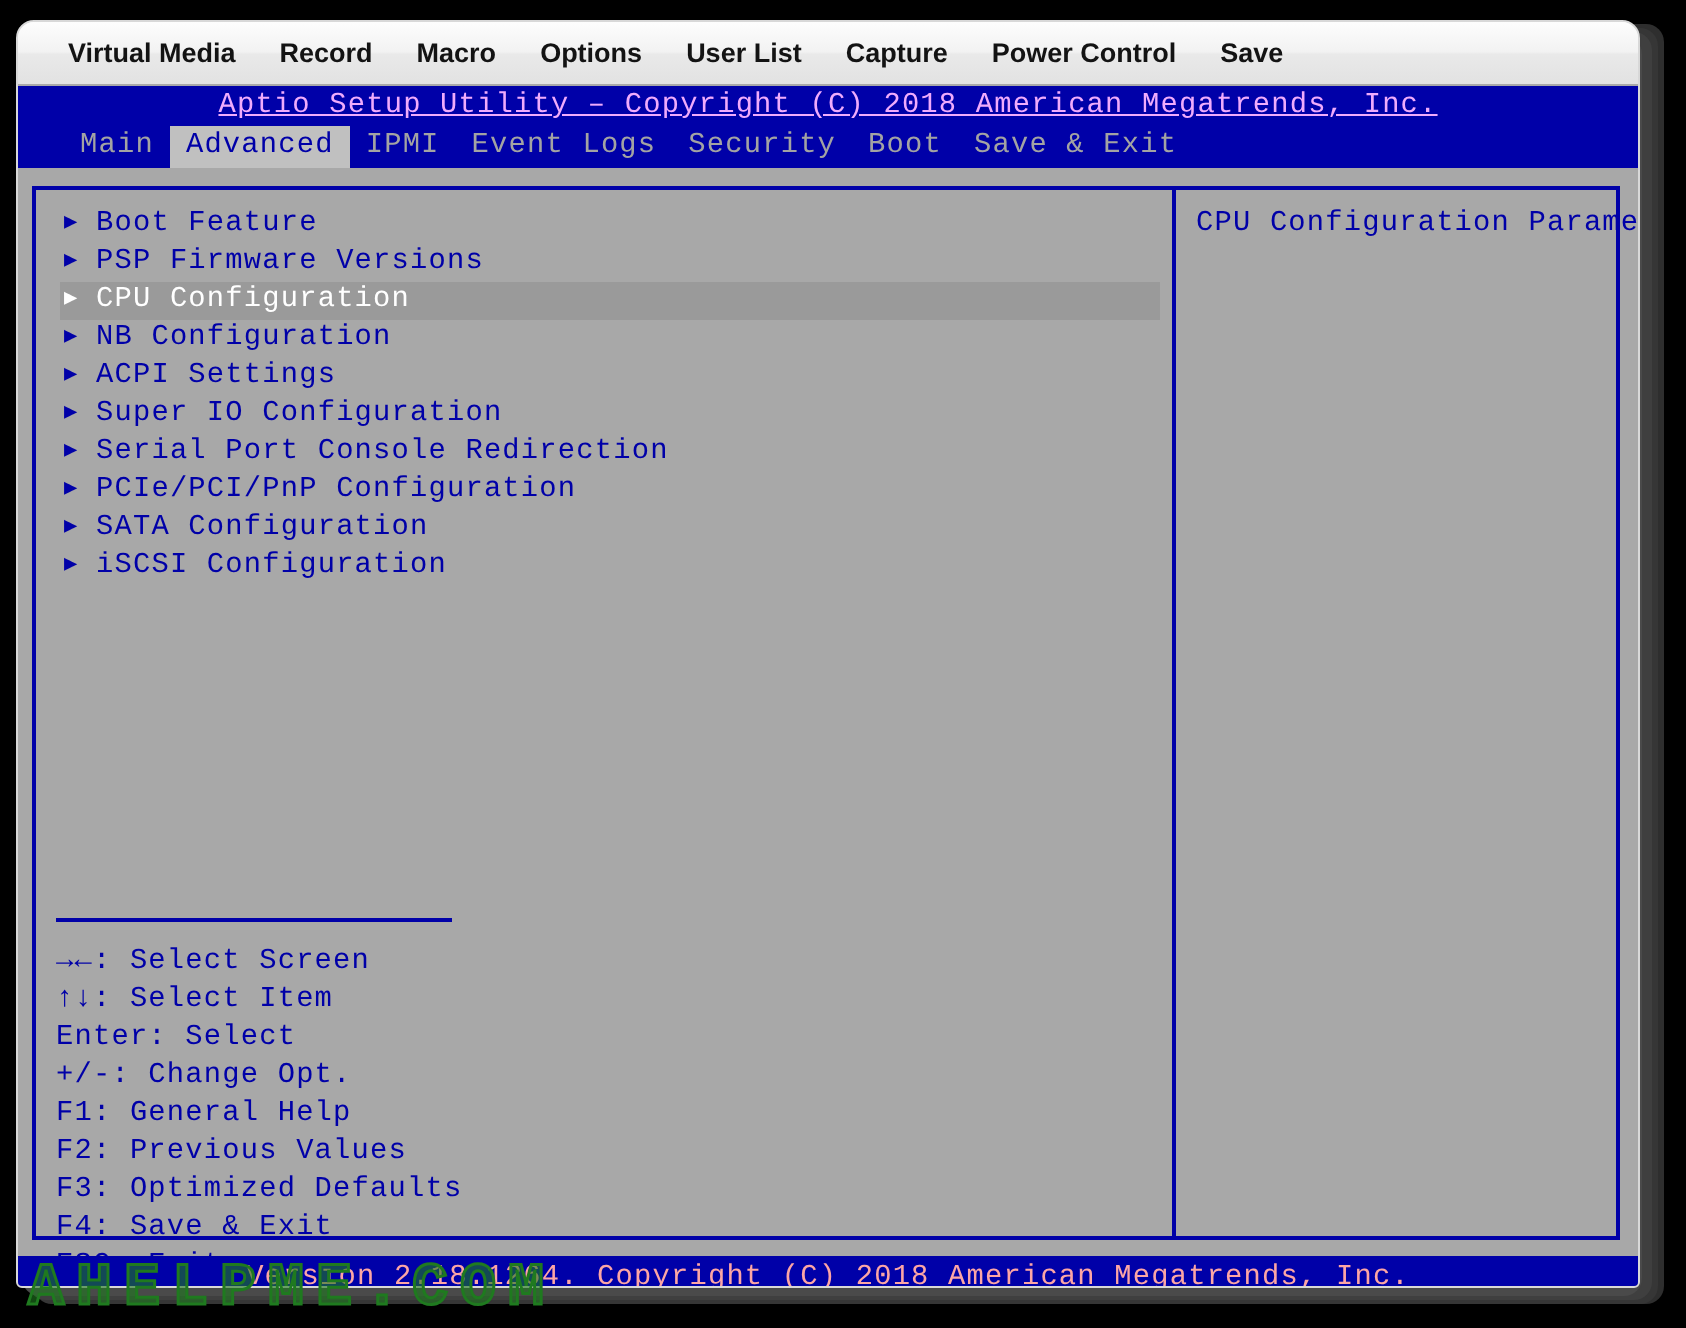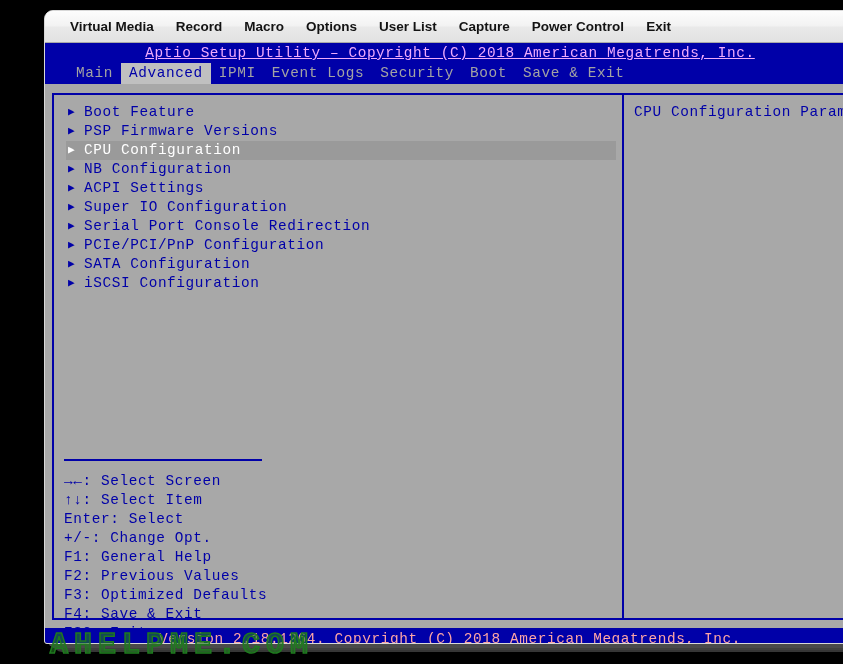--- a/index.html
+++ b/index.html
@@ -14,21 +14,20 @@
     font-family: "Liberation Mono", "DejaVu Sans Mono", monospace;
   }
 
   
   #kvm-window {
     position: absolute;
     left: 0;
     top: 0;
     width: 763px;
     height: 664px;
-    margin-left: 36px;
   }
 
   
   .shadow-layer {
     position: absolute;
     background: #3a3a3a;
     border-radius: 9px;
   }
   .sh1 { left: 20px; top: 12px; width: 812px; height: 640px; background:#2e2e2e; }
   .sh2 { left: 17px; top: 14px; width: 812px; height: 638px; background:#363636; }
@@ -256,21 +255,21 @@
   <div id="window-frame">
 
     <div id="menu-bar">
       <div class="menu-item">Virtual Media</div>
       <div class="menu-item">Record</div>
       <div class="menu-item">Macro</div>
       <div class="menu-item">Options</div>
       <div class="menu-item">User List</div>
       <div class="menu-item">Capture</div>
       <div class="menu-item">Power Control</div>
-      <div class="menu-item">Exit</div>
+      <div class="menu-item">Save</div>
     </div>
 
     <div id="bios-screen">
 
       <div id="bios-title-bar">
         <span class="bios-text">Aptio Setup Utility – Copyright (C) 2018 American Megatrends, Inc.</span>
       </div>
 
       <div id="bios-tab-bar">
         <div class="bios-tab bios-text">Main</div>

